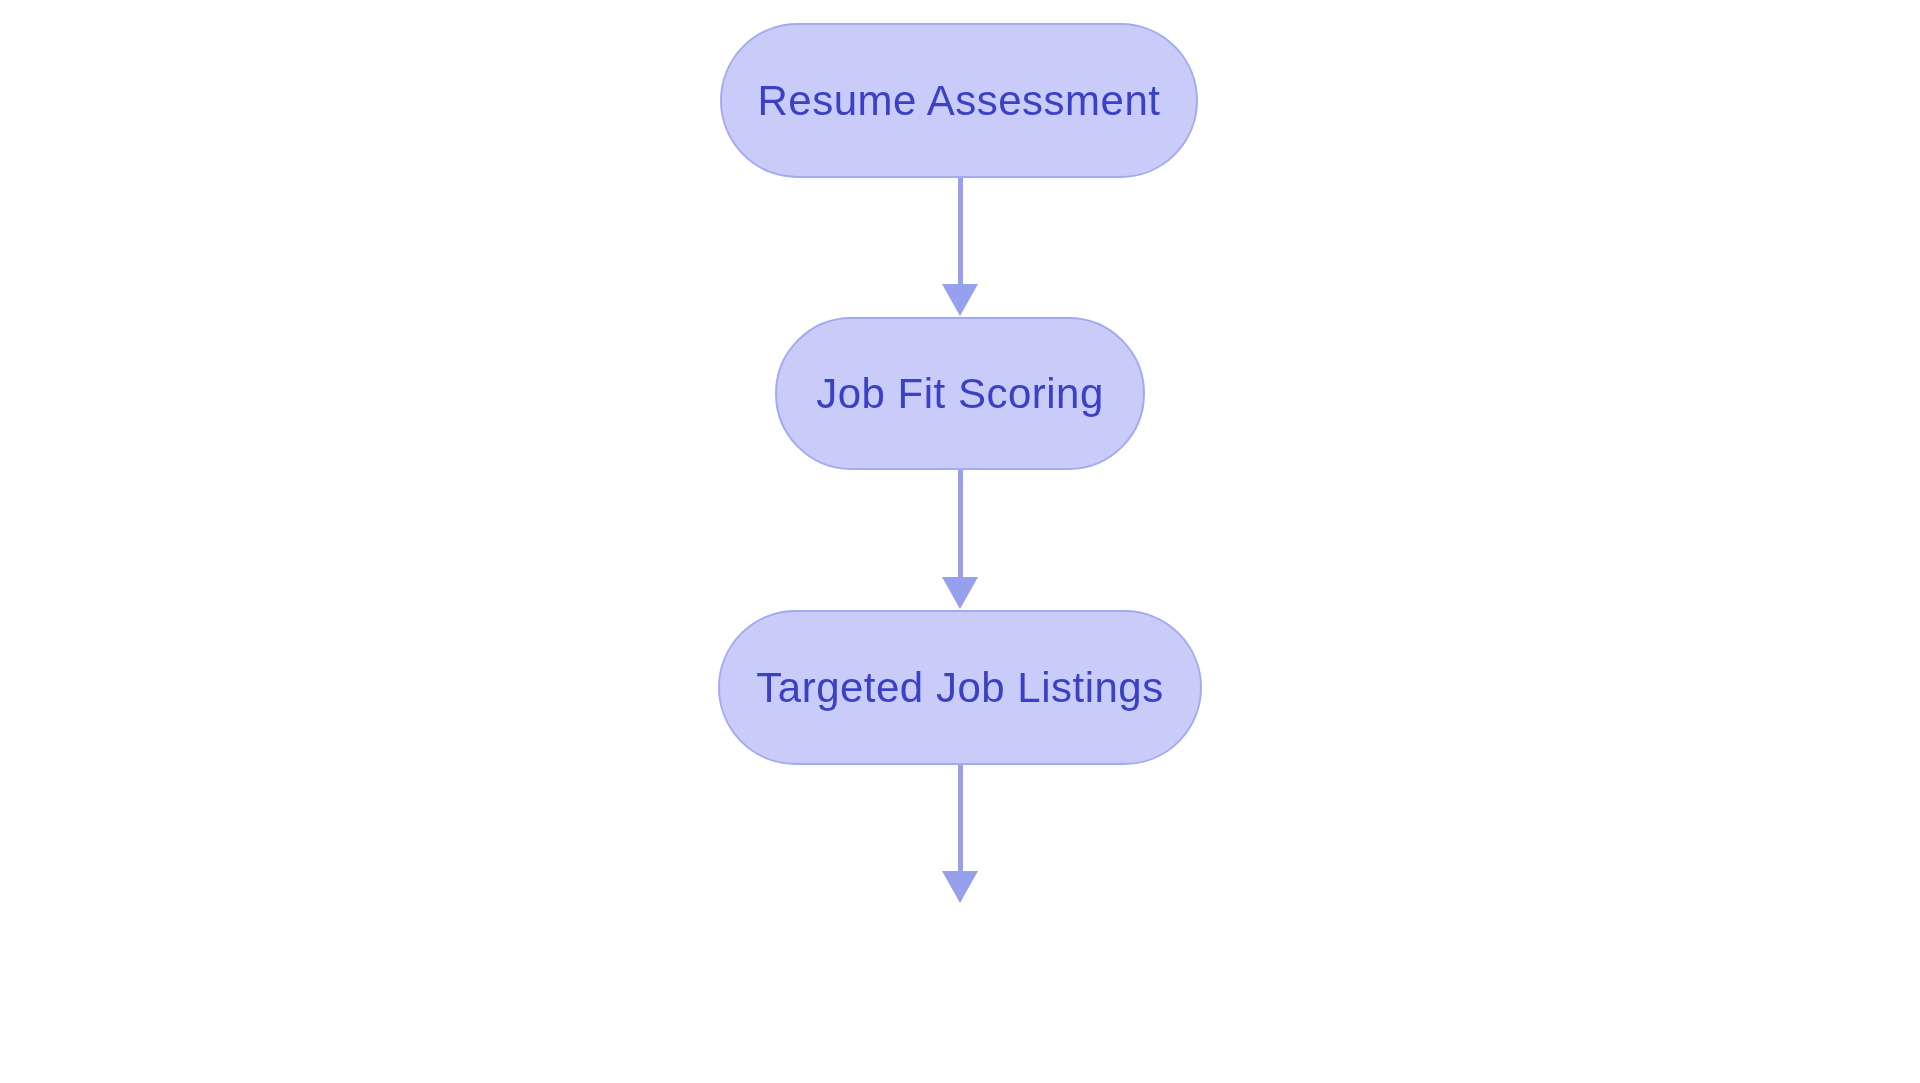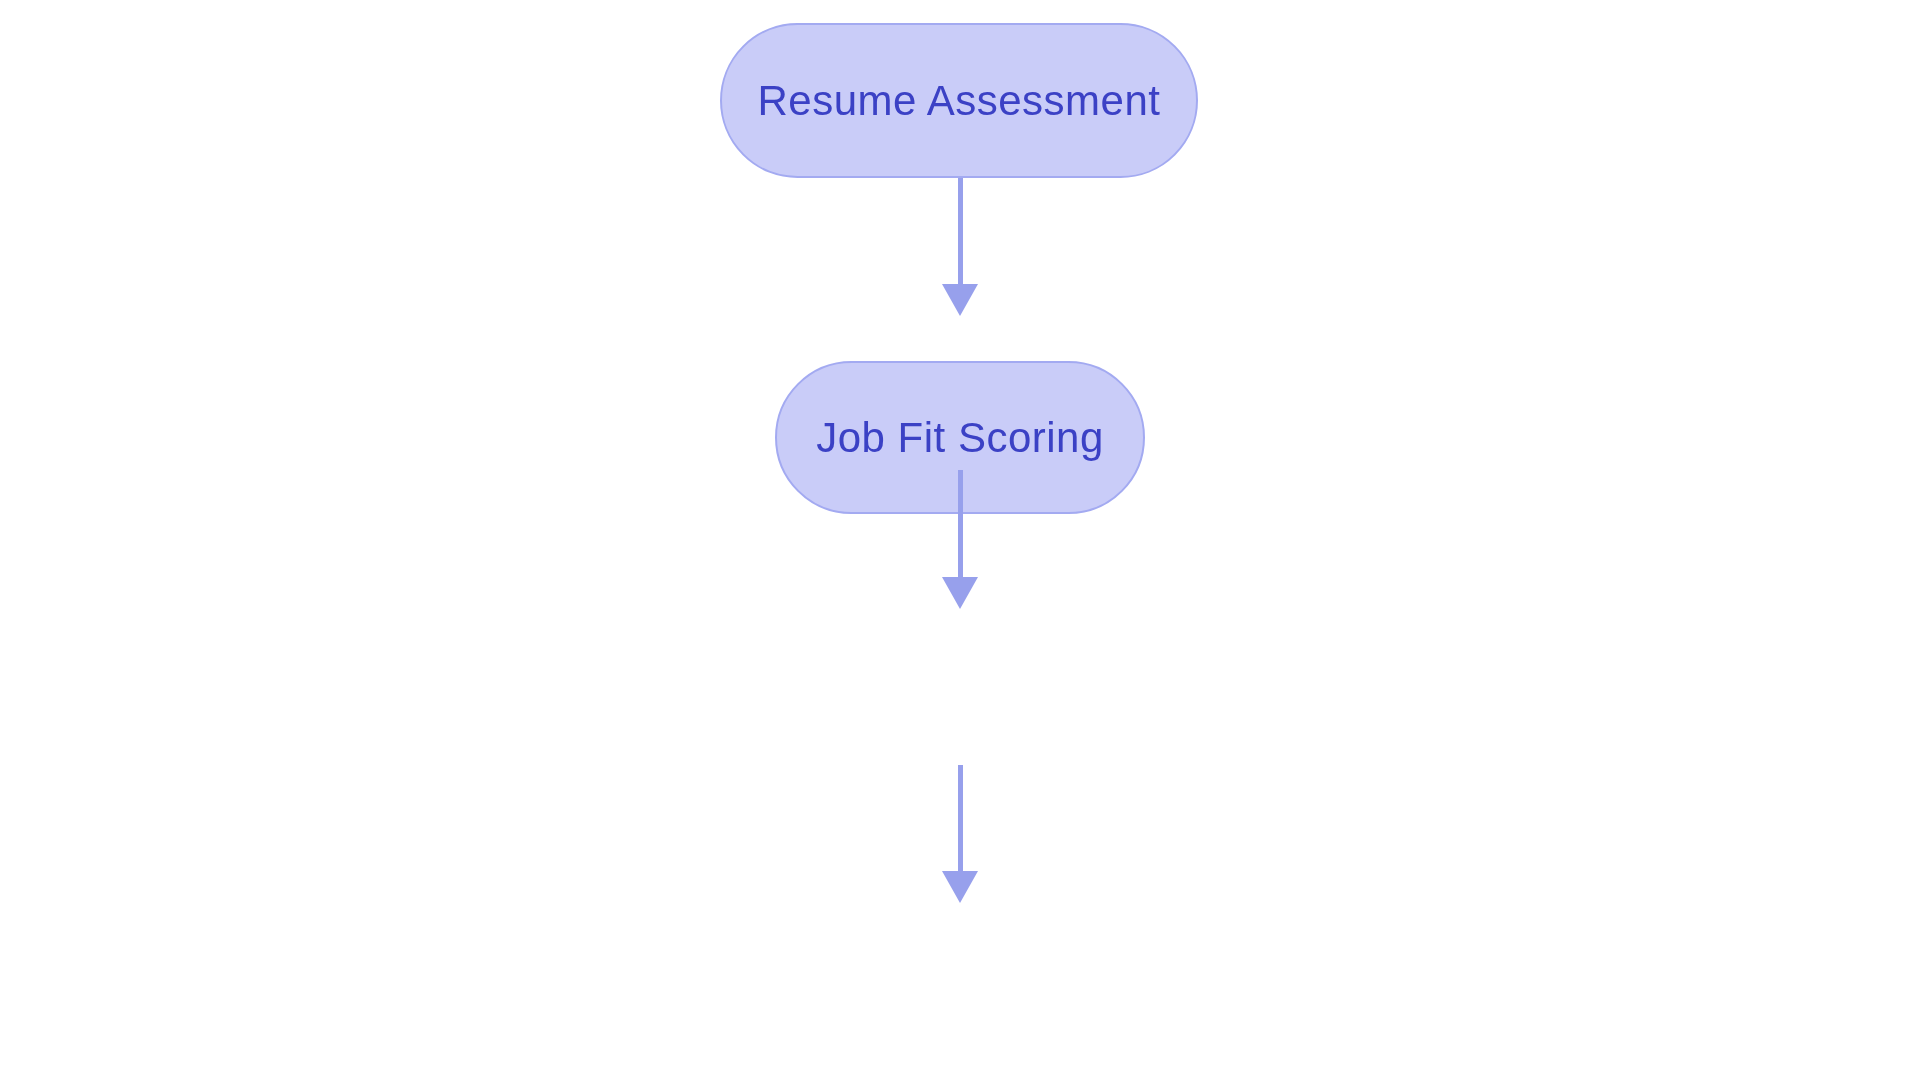--- a/index.html
+++ b/index.html
@@ -30,21 +30,21 @@
     background: var(--node-fill);
     border: 2px solid var(--node-border);
     border-radius: 85px;
     color: var(--node-text);
     font-size: 42px;
     font-weight: 400;
     letter-spacing: 0.5px;
     white-space: nowrap;
   }
   .node-1 { left: 720px; top: 23px;  width: 478px; height: 155px; }
-  .node-2 { left: 775px; top: 317px; width: 370px; height: 153px; margin-top: 44px; }
+  .node-2 { left: 775px; top: 317px; width: 370px; height: 153px; }
   .node-3 { left: 718px; top: 610px; width: 484px; height: 155px; }
   .node-4 { left: 700px; top: 905px; width: 523px; height: 155px; }
 
   .flow-arrow {
     position: absolute;
     left: 942px;           
     width: 36px;
     display: flex;
     flex-direction: column;
     align-items: center;
@@ -83,20 +83,23 @@
 
   <div class="flow-node node-2">
     <span>Job Fit Scoring</span>
   </div>
 
   <div class="flow-arrow arrow-2">
     <div class="arrow-shaft"></div>
     <div class="arrow-head"></div>
   </div>
 
+  <div class="flow-node node-3">
+    <span>Targeted Job Listings</span>
+  </div>
 
   <div class="flow-arrow arrow-3">
     <div class="arrow-shaft"></div>
     <div class="arrow-head"></div>
   </div>
 
 
 </div>
 
 </body></html>

